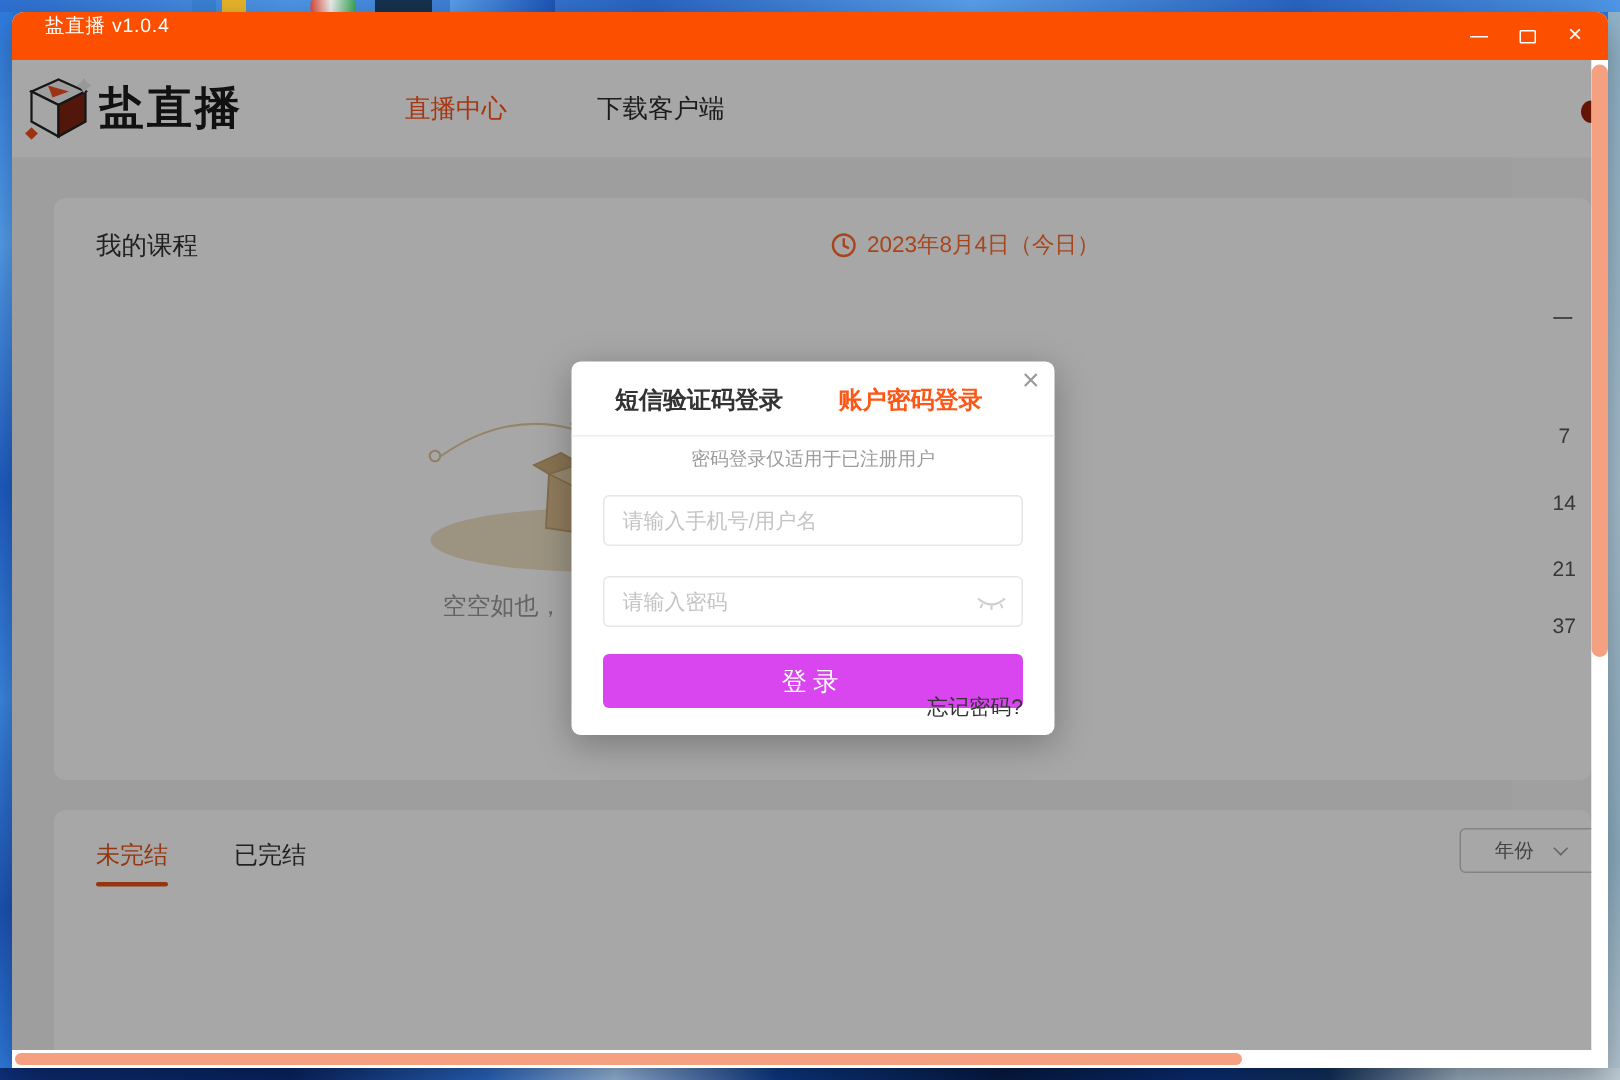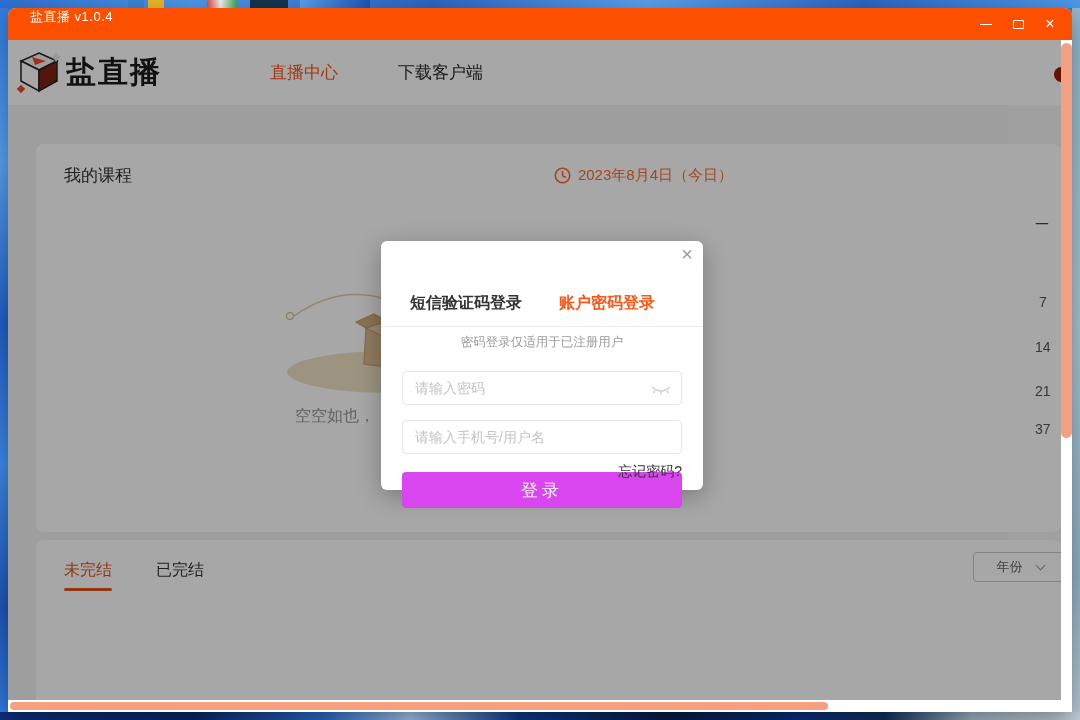--- a/index.html
+++ b/index.html
@@ -40,21 +40,21 @@
   .logo-wrap { display:flex; align-items:center; margin-left:8px; }
   .logo-text { font-size:30px; font-weight:900; color:#1a1a1a; letter-spacing:2px; margin-left:4px; }
   .nav { display:flex; margin-left:108px; gap:60px; }
   .nav-item { font-size:17px; color:#2b2b2b; cursor:pointer; }
   .nav-item.active { color:#fd531a; }
   .avatar-sliver { position:absolute; left:1046px; top:27px; width:14px; height:15px;
     border-radius:50%; background:#9b1d06; }
 
   
   .card { position:absolute; background:#fff; border-radius:8px; }
-  .card1 { left:28px; top:104px; width:1025px; height:388px; }
+  .card1 { left:28px; top:92px; width:1025px; height:388px; }
   .card1-head { display:flex; justify-content:space-between; align-items:center; padding:20px 28px 0 28px; }
   .card-title { font-size:17px; color:#333; font-weight:500; }
   .date-row { display:flex; align-items:center; gap:7px; color:#ff6b2b; font-size:15px; margin-right:300px; }
 
   .empty-illu { position:absolute; left:246px; top:140px; width:225px; height:110px; }
   .empty-text { position:absolute; left:259px; top:262px; font-size:16px; color:#999; }
 
   .cal-sliver { position:absolute; right:0; top:0; width:30px; height:100%; font-size:14px; color:#555; }
   .cal-sliver span { position:absolute; left:4px; }
   .cal-wd   { top:72px;  color:#444; }
@@ -81,21 +81,21 @@
   
   .vscroll { position:absolute; left:1053px; top:0; width:11px; height:660px; background:#fff; z-index:6; }
   .vthumb { position:absolute; left:0; top:3px; width:11px; height:395px; background:#f4a081; border-radius:6px; }
   .hscroll { position:absolute; left:0; top:660px; width:1064px; height:12px; background:#fff; z-index:6; }
   .hthumb { position:absolute; left:2px; top:2px; width:818px; height:8px; background:#f4a081; border-radius:5px; }
 
   
   .modal { position:absolute; left:373px; top:201px; width:322px; height:249px; background:#fff;
     border-radius:6px; z-index:10; box-shadow:0 6px 24px rgba(0,0,0,.28); }
   .modal-close { position:absolute; right:10px; top:2px; font-size:20px; color:#999; cursor:pointer; }
-  .modal-tabs { display:flex; padding:16px 0 12px 29px; gap:37px;margin-top:36px; }
+  .modal-tabs { display:flex; padding:16px 0 12px 29px; gap:37px; }
   .mtab { font-size:16px; font-weight:bold; color:#333; cursor:pointer; }
   .mtab.active { color:#fc5716; }
   .modal-divider { height:1px; background:#ededed; }
   .modal-note { text-align:center; font-size:12.5px; color:#9b9b9b; margin-top:7px; }
   .m-input { position:relative; margin:0 21px; }
   .m-input input { width:280px; height:34px; border:1px solid #e6e6e6; border-radius:4px;
     padding:0 34px 0 12px; font-size:14px; color:#333; outline:none; }
   .m-input input::placeholder { color:#c4c4c4; }
   .inp1 { margin-top:15px; }
   .inp2 { margin-top:20px; }
@@ -215,33 +215,33 @@
 
       <div class="modal">
         <span class="modal-close">×</span>
         <div class="modal-tabs">
           <span class="mtab">短信验证码登录</span>
           <span class="mtab active">账户密码登录</span>
         </div>
         <div class="modal-divider"></div>
         <div class="modal-note">密码登录仅适用于已注册用户</div>
 
+        <div class="m-input inp1">
+          <input type="text" placeholder="请输入手机号/用户名" style="">
+        </div>
         <div class="m-input inp2">
           <input type="text" placeholder="请输入密码" style="">
           <span class="eye">
             <svg width="22" height="12" viewBox="0 0 22 12">
               <path d="M2 3 Q11 11 20 3" fill="none" stroke="#cfcfcf" stroke-width="1.5"></path>
               <line x1="5" y1="6.6" x2="3.6" y2="9.4" stroke="#cfcfcf" stroke-width="1.4"></line>
               <line x1="11" y1="7.6" x2="11" y2="10.6" stroke="#cfcfcf" stroke-width="1.4"></line>
               <line x1="17" y1="6.6" x2="18.4" y2="9.4" stroke="#cfcfcf" stroke-width="1.4"></line>
             </svg>
           </span>
         </div>
-        <div class="m-input inp1">
-          <input type="text" placeholder="请输入手机号/用户名" style="">
-        </div>
         <button class="login-btn">登录</button>
         <span class="forgot">忘记密码?</span>
       </div>
 
     </div>
   </div>
 </div>
 
 </body></html>

